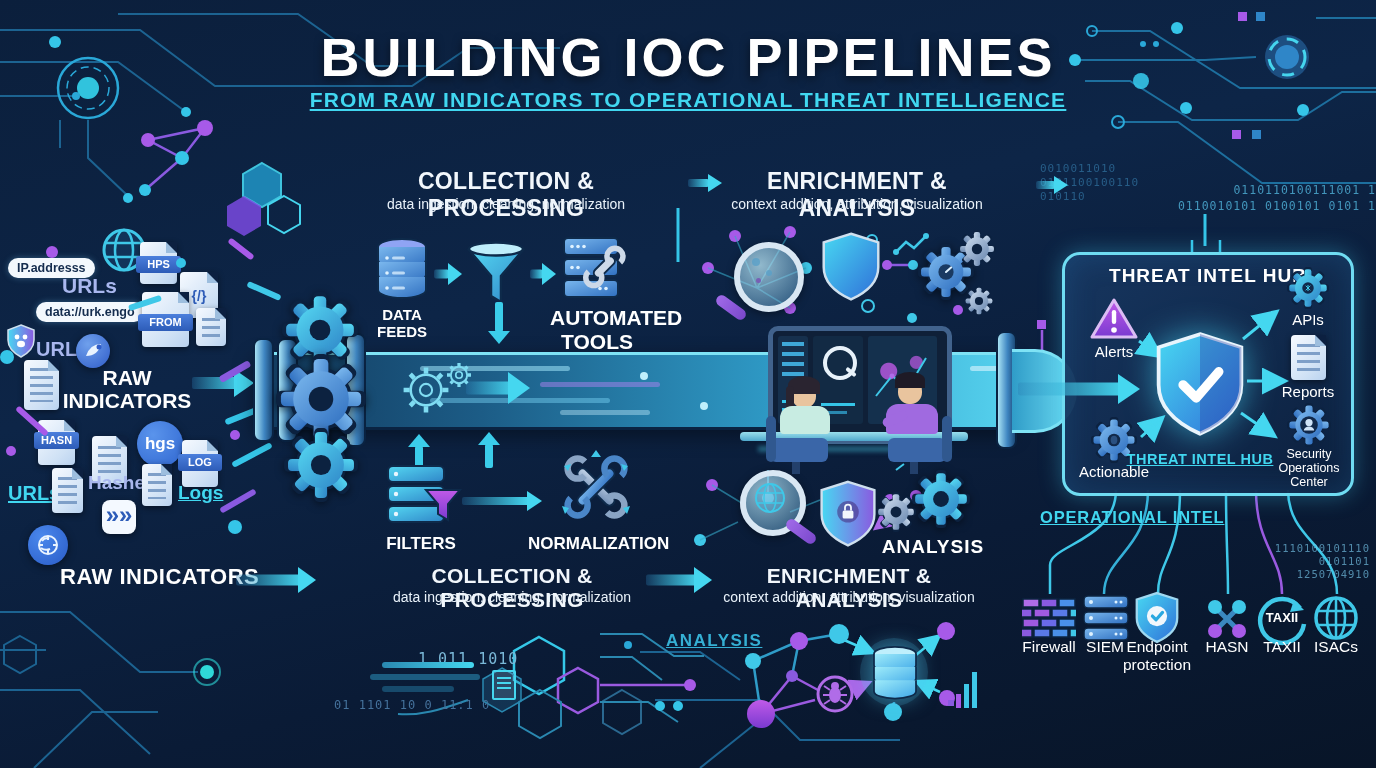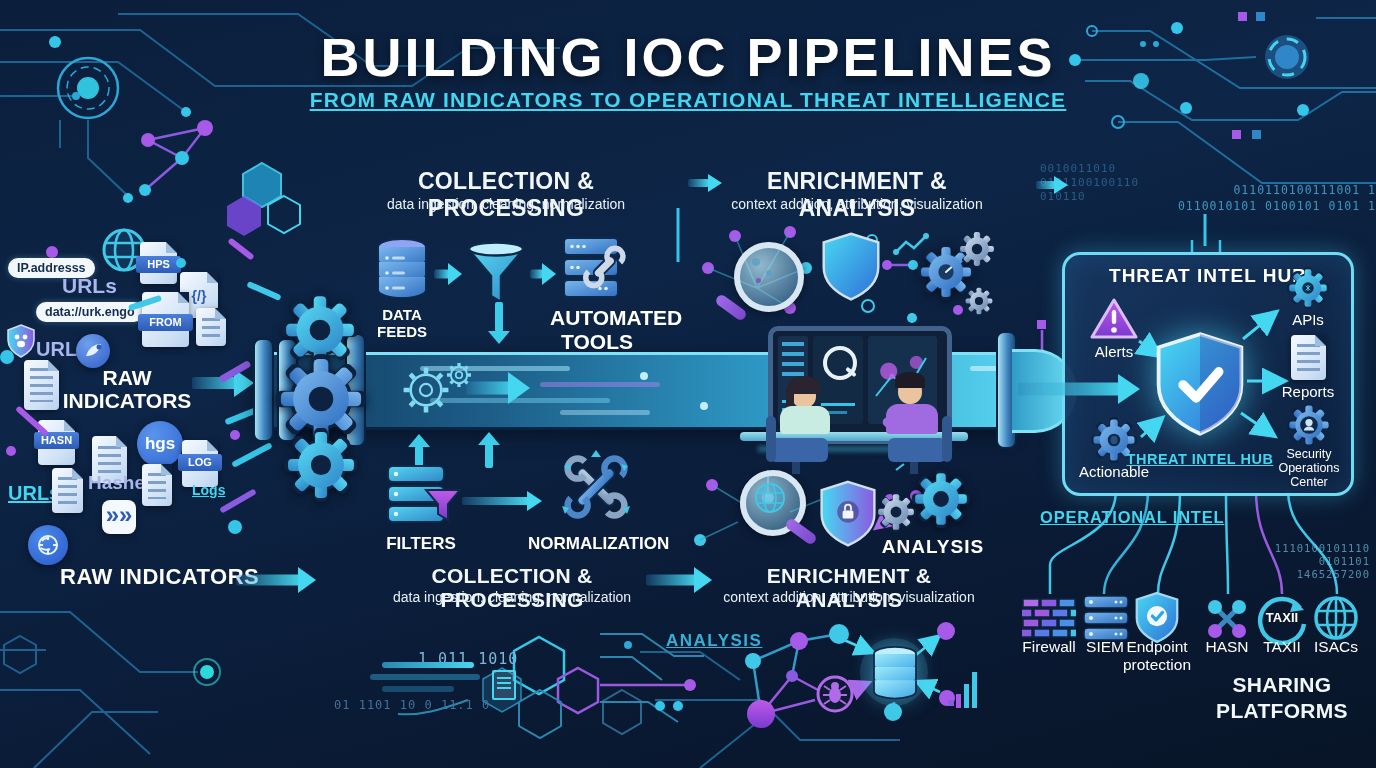--- a/index.html
+++ b/index.html
@@ -287,21 +287,21 @@
     <path d="M896 470 l8 -6 M904 452 l6 -4" stroke="#3fc8e8" stroke-width="2" fill="none"></path>
   </svg>
 
   <div class="binary t" style="left:1040px;top:134px;width:200px;font-size:11px;color:rgba(60,140,190,.55);line-height:14px">
     <div>0010011010</div><div>0101100100110</div><div>010110</div>
   </div>
   <div class="binary t" style="left:1150px;top:150px;width:226px;font-size:11.5px;color:rgba(90,200,240,.7);line-height:16px;text-align:right">
     <div>0110110100111001 1</div><div>0110010101 0100101 0101 1</div>
   </div>
   <div class="binary t" style="left:1246px;top:516px;width:124px;font-size:10.5px;color:rgba(120,200,235,.65);line-height:13px;text-align:right">
-    <div>1110100101110</div><div>0101101</div><div>1465257200</div>
+    <div>1110100101110</div><div>0101101</div><div>1250704910</div>
   </div>
   <div class="binary t" style="left:418px;top:650px;font-size:15px;color:#7ab8d8">1 011 1010</div>
   <div class="binary t" style="left:334px;top:698px;font-size:12px;color:#44719b">01 1101 10 0 11:1 0</div>
 
   <div class="t" style="left:382px;top:662px;width:92px;height:6px;background:linear-gradient(90deg,#2a88b0,#45d7f0);border-radius:3px"></div>
   <div class="t" style="left:370px;top:674px;width:110px;height:6px;background:#1c5c80;border-radius:3px"></div>
   <div class="t" style="left:382px;top:686px;width:72px;height:6px;background:#174a6c;border-radius:3px"></div>
 
   <div class="t" style="left:492px;top:670px;width:20px;height:26px;background:rgba(220,240,255,.12);border:2px solid #45d7f0;border-radius:2px">
     <div style="position:absolute;left:3px;right:3px;top:5px;height:14px;background-image:repeating-linear-gradient(180deg,#45d7f0 0 2px,transparent 2px 5px)"></div>
@@ -373,21 +373,21 @@
       <div class="dl" style="top:10px;height:28px"></div>
     </div>
   <div class="circle-badge" style="left:137px;top:421px;width:46px;height:46px;line-height:46px;font-size:17px;background:radial-gradient(circle at 35% 30%,#5a94ec,#2f66d0)">hgs</div>
   <div class="file" style="left:182px;top:440px;width:36px;height:47px">
       <div class="band" style="top:14px">LOG</div>
     </div>
   <div class="t c-lav bold" style="left:88px;top:472px;font-size:19px">Hashes</div>
   <div class="file" style="left:142px;top:464px;width:30px;height:42px">
       <div class="dl" style="top:9px;height:26px"></div>
     </div>
-  <div class="t c-cyan bold" style="left:192px;top:482px;font-size:14px">Logs</div>
+  <div class="t c-cyan bold" style="left:178px;top:482px;font-size:19px">Logs</div>
   <div class="t c-cyan bold" style="left:8px;top:482px;font-size:20px">URLs</div>
   <div class="file" style="left:52px;top:468px;width:31px;height:45px">
       <div class="dl" style="top:9px;height:28px"></div>
     </div>
   <div class="chip" style="left:102px;top:500px;width:34px;height:34px;font-size:24px;line-height:30px"><span>»</span><span>»</span></div>
   <div class="circle-badge" style="left:28px;top:525px;width:40px;height:40px;background:radial-gradient(circle at 35% 30%,#4a88ec,#2a5cc8)">
     <svg width="40" height="40" viewBox="0 0 40 40">
         <g stroke="#eaf4ff" stroke-width="2" fill="none">
           <circle cx="20" cy="20" r="9"></circle>
           <path d="M14 16 q3 -4 7 -2 M13 23 q4 3 9 1 M20 11 v4 M20 25 v4 M11 20 h4 M25 20 h4"></path>
@@ -775,21 +775,20 @@
     <div style="position:absolute;left:0;right:0;top:20px;text-align:center;font-weight:bold;font-size:13px;color:#fff">TAXII</div>
   </div>
   <svg class="icon" style="left:1312px;top:594px" width="48" height="48" viewBox="0 0 48 48">
     <circle cx="24" cy="24" r="20" stroke="#3fc8e8" stroke-width="3.5" fill="none"></circle>
     <ellipse cx="24" cy="24" rx="9" ry="20" stroke="#3fc8e8" stroke-width="2.5" fill="none"></ellipse>
     <path d="M5 17 H43 M5 31 H43 M24 4 V44" stroke="#3fc8e8" stroke-width="2.5"></path>
   </svg>
   <div class="t" style="left:1196px;top:638px;width:62px;text-align:center;font-size:15.5px;color:#fff">HASN</div>
   <div class="t" style="left:1252px;top:638px;width:60px;text-align:center;font-size:15.5px;color:#fff">TAXII</div>
   <div class="t" style="left:1306px;top:638px;width:60px;text-align:center;font-size:15.5px;color:#fff">ISACs</div>
-  <div class="stageh" style="left:1192px;top:672px;width:180px;font-size:21px;line-height:1.25">SHARING PLATFORMS</div>
 
   <svg class="icon" style="left:872px;top:646px;filter:drop-shadow(0 0 10px rgba(80,210,245,.5))" width="46" height="56" viewBox="0 0 52 64">
     <ellipse cx="26" cy="9" rx="24" ry="8" fill="#bfeffc" stroke="#0e2a4a" stroke-width="2"></ellipse>
     <path d="M2 9 v13 a24 8 0 0 0 48 0 V9" fill="url(#dbCy)" stroke="#0e2a4a" stroke-width="2"></path>
     <path d="M2 24 v13 a24 8 0 0 0 48 0 V24" fill="url(#dbCy)" stroke="#0e2a4a" stroke-width="2"></path>
     <path d="M2 39 v13 a24 8 0 0 0 48 0 V39" fill="url(#dbCy)" stroke="#0e2a4a" stroke-width="2"></path>
   </svg>
 
 </div>
 

